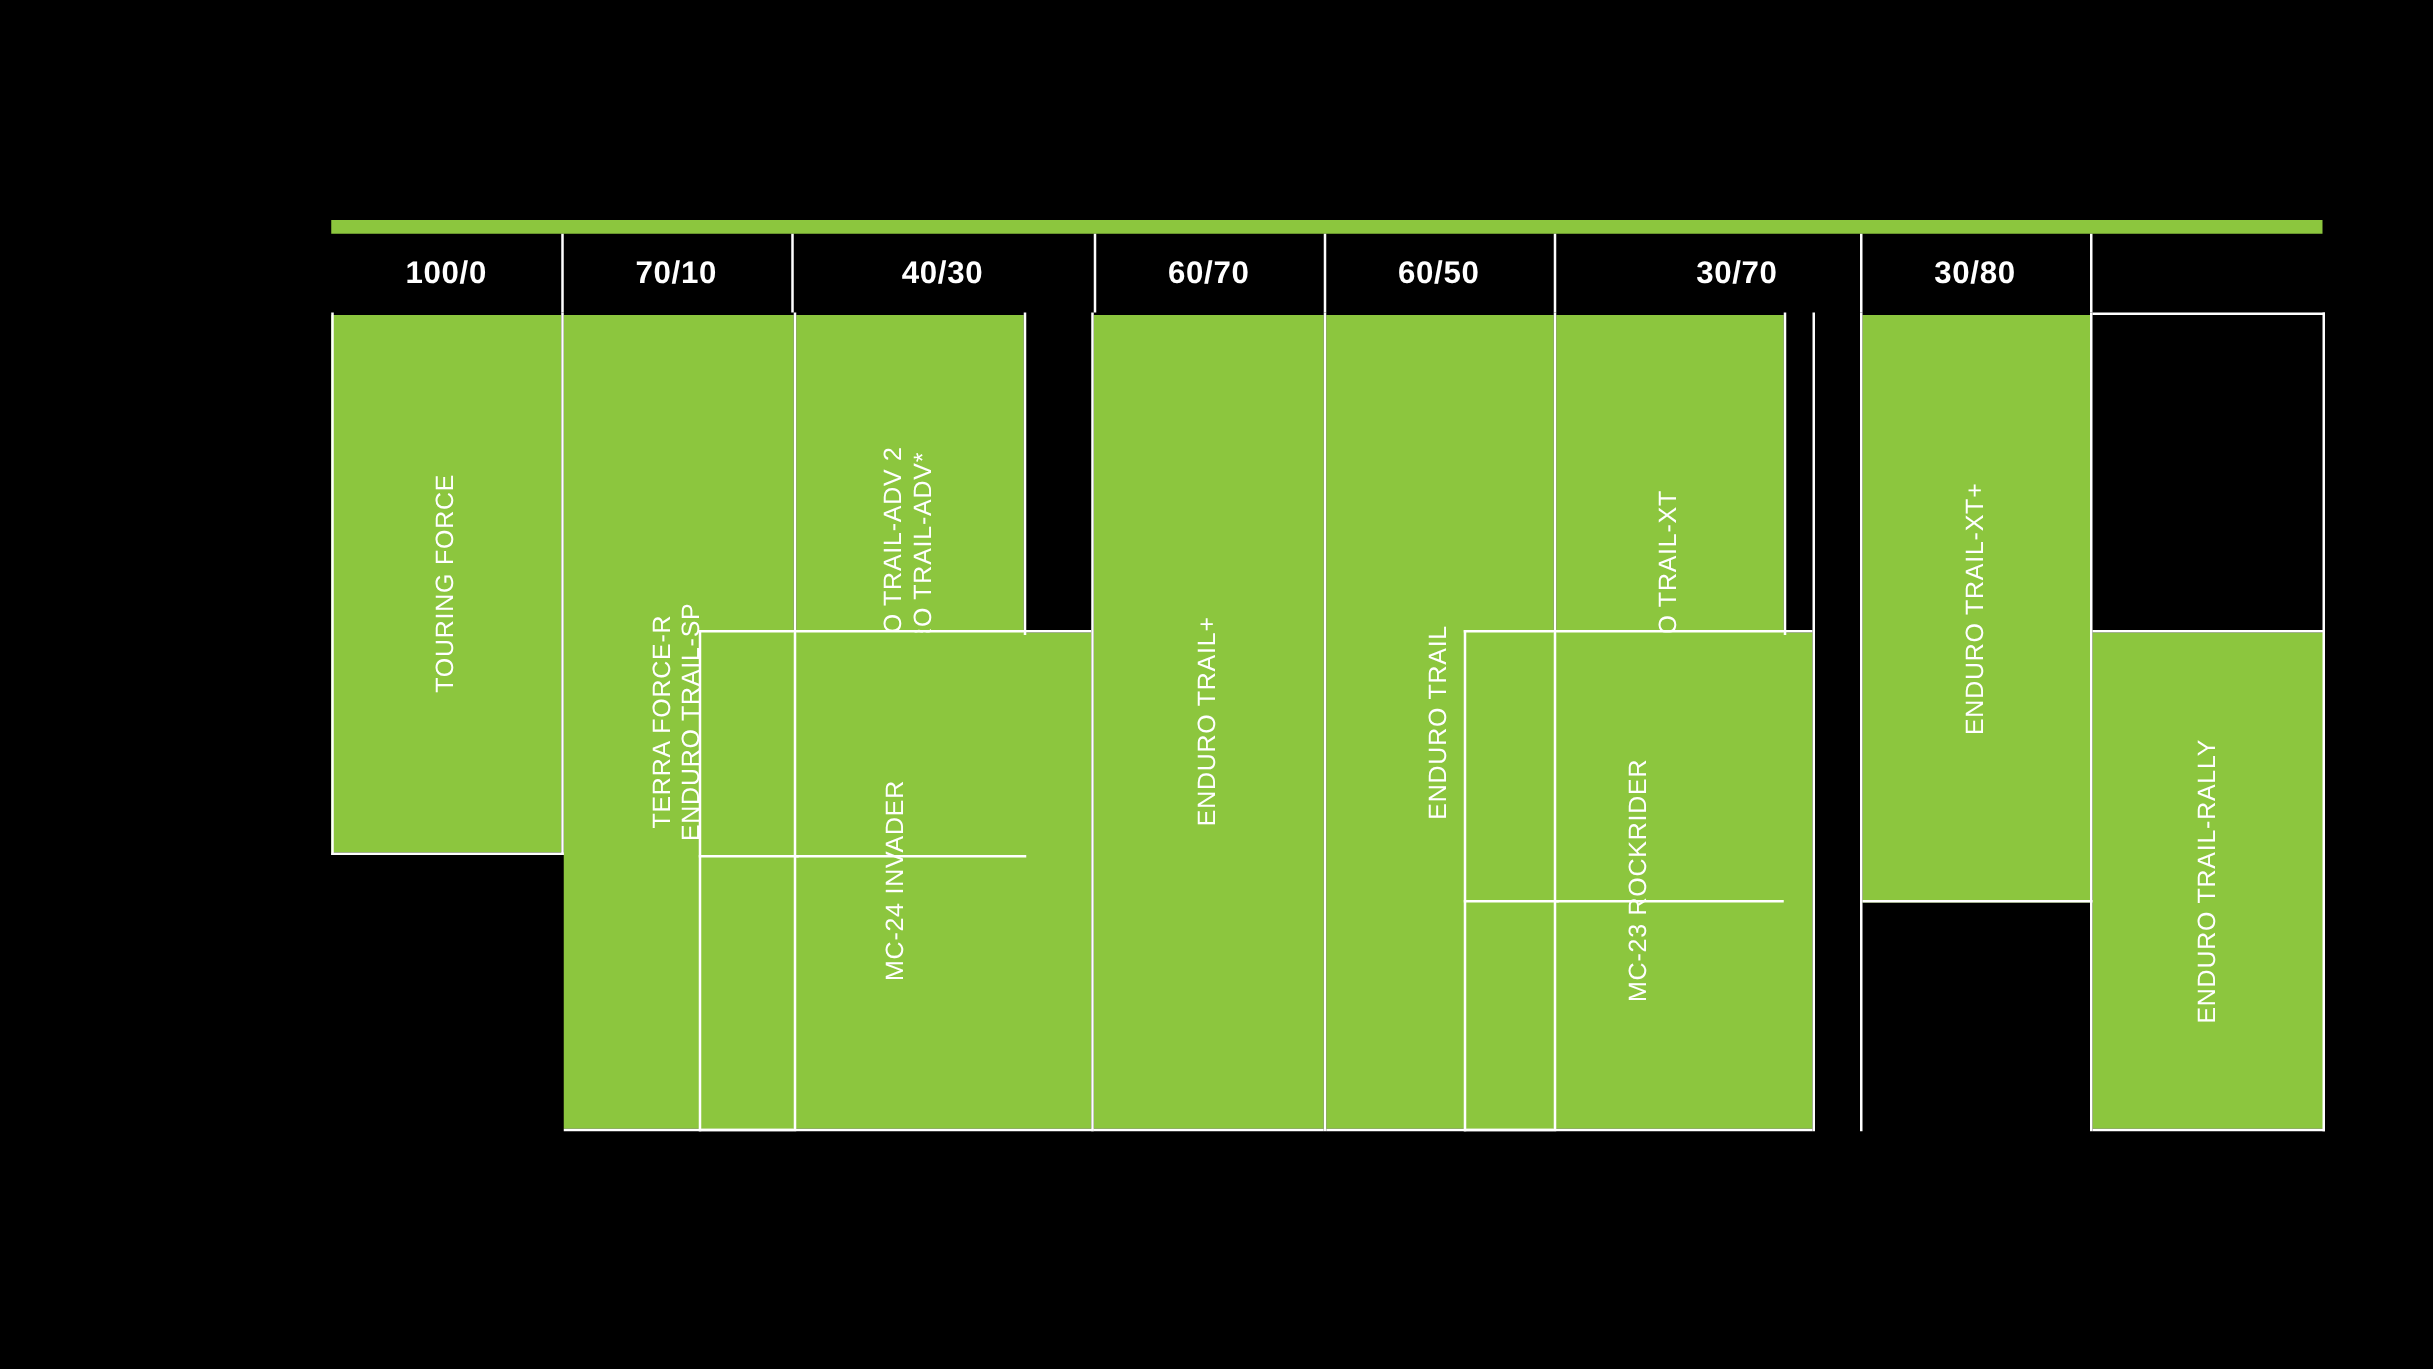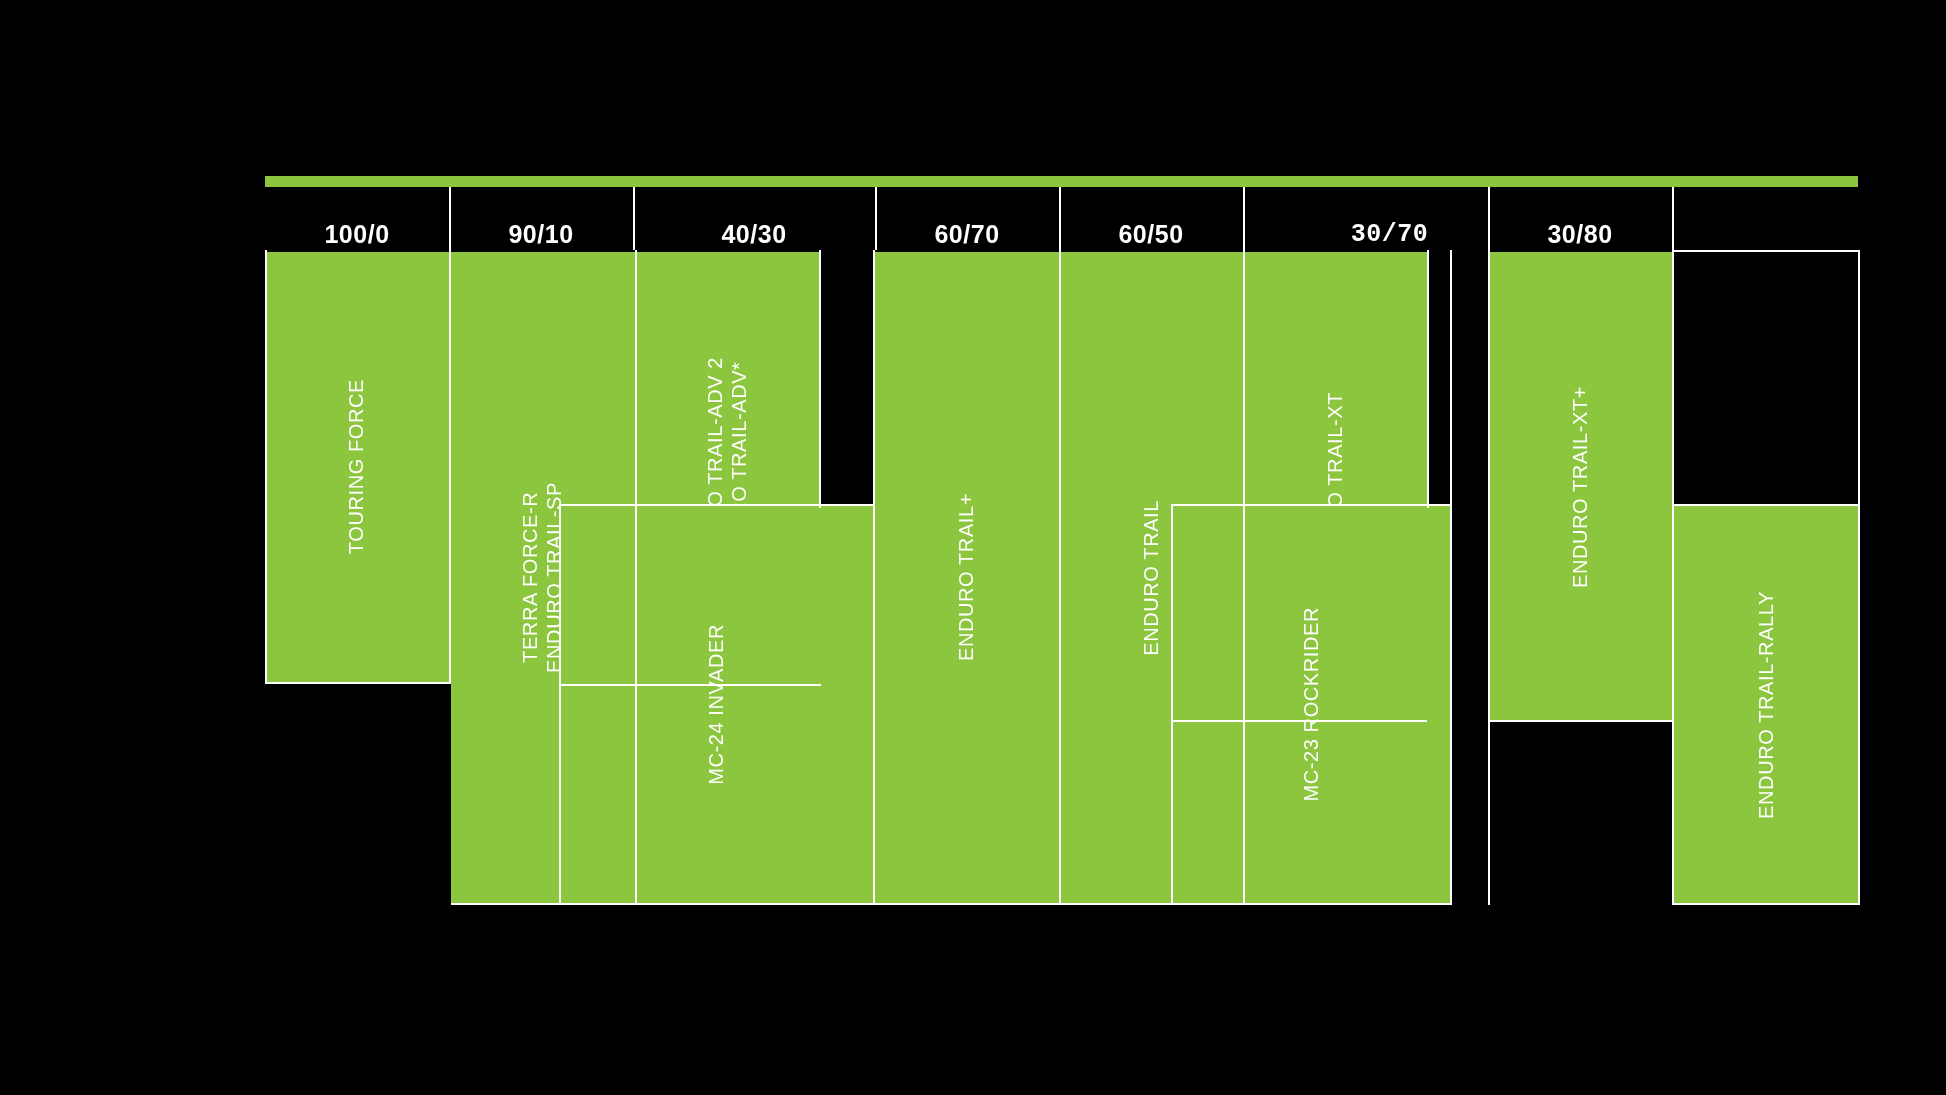--- a/index.html
+++ b/index.html
@@ -6,21 +6,21 @@
   body{width:1946px;height:1095px;overflow:hidden;font-family:"Liberation Sans",sans-serif;}
   #stage{position:relative;width:1946px;height:1095px;background:#000;}
 
   
   .topbar{position:absolute;left:265px;top:176px;width:1593px;height:11px;background:#8cc63e;}
 
   
   .header-band{position:absolute;left:265px;top:187px;width:1593px;height:63px;}
   .hdr-cell{position:absolute;top:0;height:63px;display:flex;align-items:center;justify-content:center;
             color:#fff;font-weight:bold;font-size:25px;letter-spacing:.5px;
-            font-family:"Liberation Sans",sans-serif;white-space:nowrap;margin-top:16px;}
+            font-family:"Liberation Sans",sans-serif;white-space:nowrap;}
   .hdr-div{position:absolute;top:0;width:2px;height:63px;background:#ffffff;}
 
   
   .plot{position:absolute;left:265px;top:250px;width:1593px;height:655px;}
 
   .bar{position:absolute;background:#8cc63e;box-sizing:border-box;
        display:flex;align-items:center;justify-content:center;}
   .bar .vlabel{
        color:#ffffff;font-size:20px;letter-spacing:.6px;line-height:1.18;
        writing-mode:vertical-rl;transform:rotate(180deg);
@@ -40,25 +40,25 @@
   <div class="header-band">
     <div class="hdr-div" style="left:184px;"></div>
     <div class="hdr-div" style="left:368px;"></div>
     <div class="hdr-div" style="left:610px;"></div>
     <div class="hdr-div" style="left:794px;"></div>
     <div class="hdr-div" style="left:978px;"></div>
     <div class="hdr-div" style="left:1223px;"></div>
     <div class="hdr-div" style="left:1407px;"></div>
 
     <div class="hdr-cell" style="left:0px;width:184px;">100/0</div>
-    <div class="hdr-cell" style="left:184px;width:184px;">90/10</div>
+    <div class="hdr-cell" style="left:184px;width:184px;">70/10</div>
     <div class="hdr-cell" style="left:368px;width:242px;">40/30</div>
     <div class="hdr-cell" style="left:610px;width:184px;">60/70</div>
     <div class="hdr-cell" style="left:794px;width:184px;">60/50</div>
-    <div class="hdr-cell" style="left:978px;width:293px;font-family:Liberation Mono, monospace;">30/70</div>
+    <div class="hdr-cell" style="left:978px;width:293px;">30/70</div>
     <div class="hdr-cell" style="left:1223px;width:184px;">30/80</div>
   </div>
 
   <div class="plot">
 
     <div class="bar" style="left:0px;top:2px;width:184px;height:430px;">
       <span class="vlabel">TOURING FORCE</span>
     </div>
 
     <div class="bar" style="left:186px;top:2px;width:184px;height:651px;">

